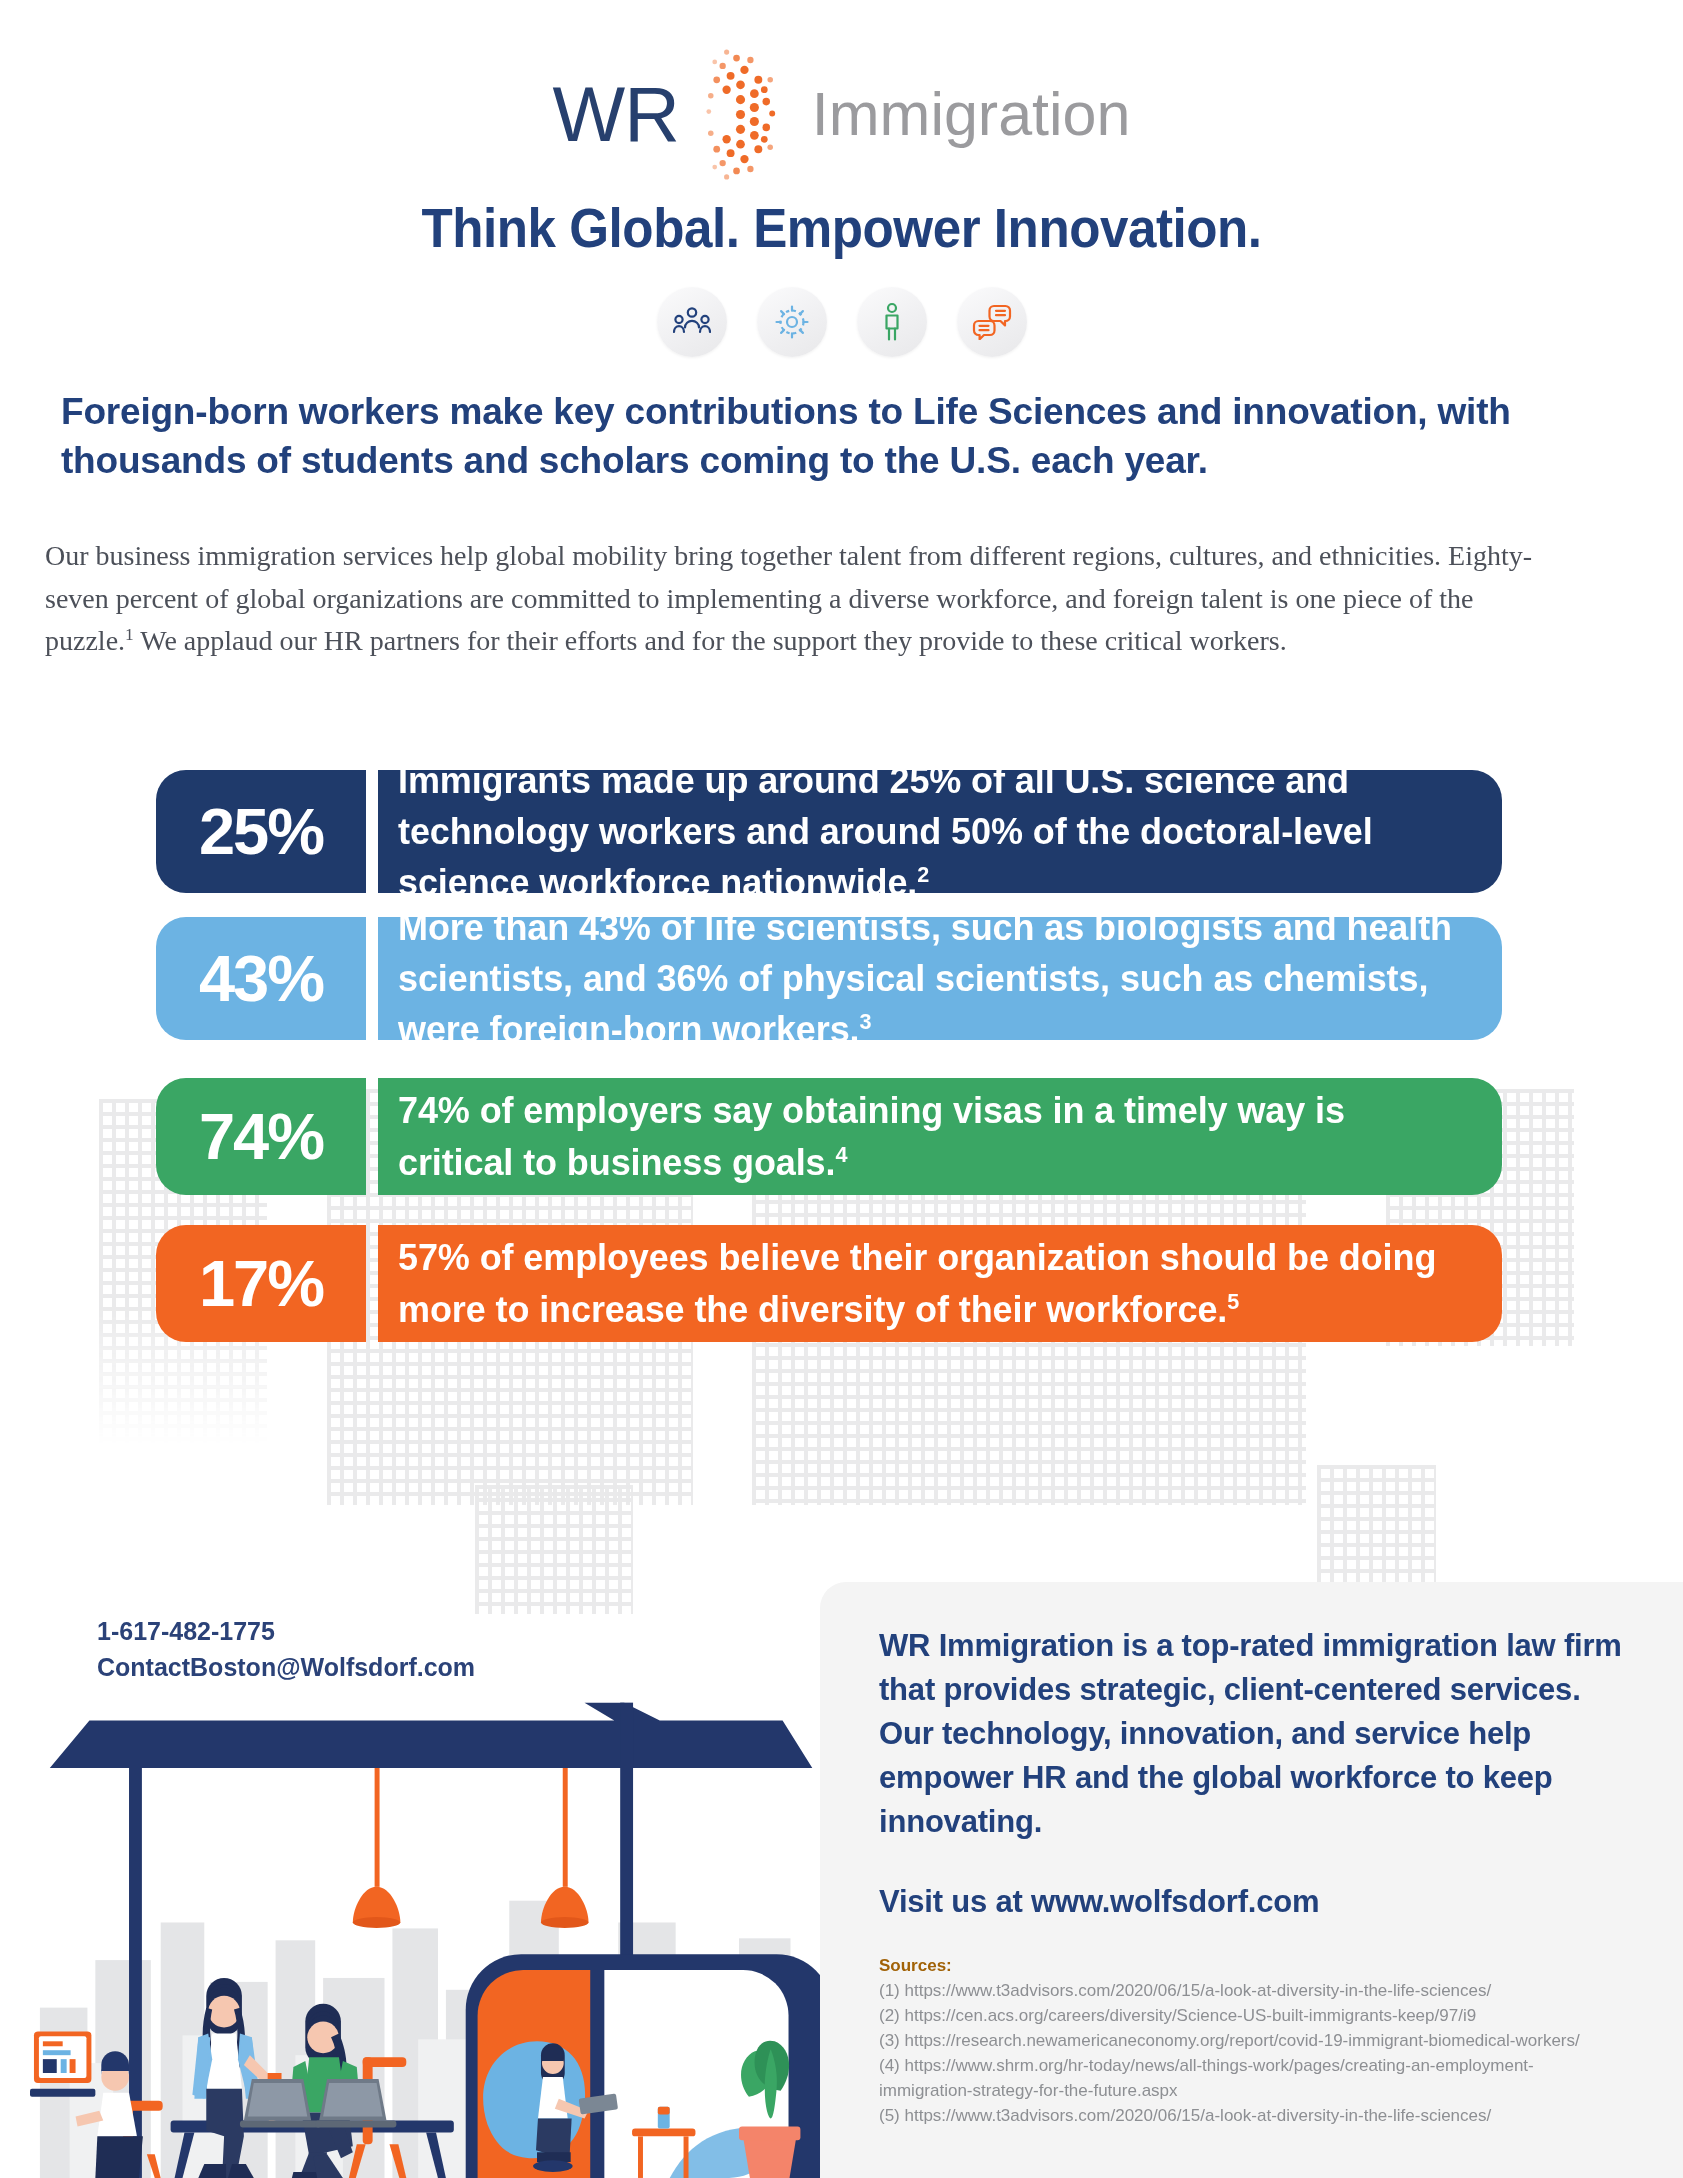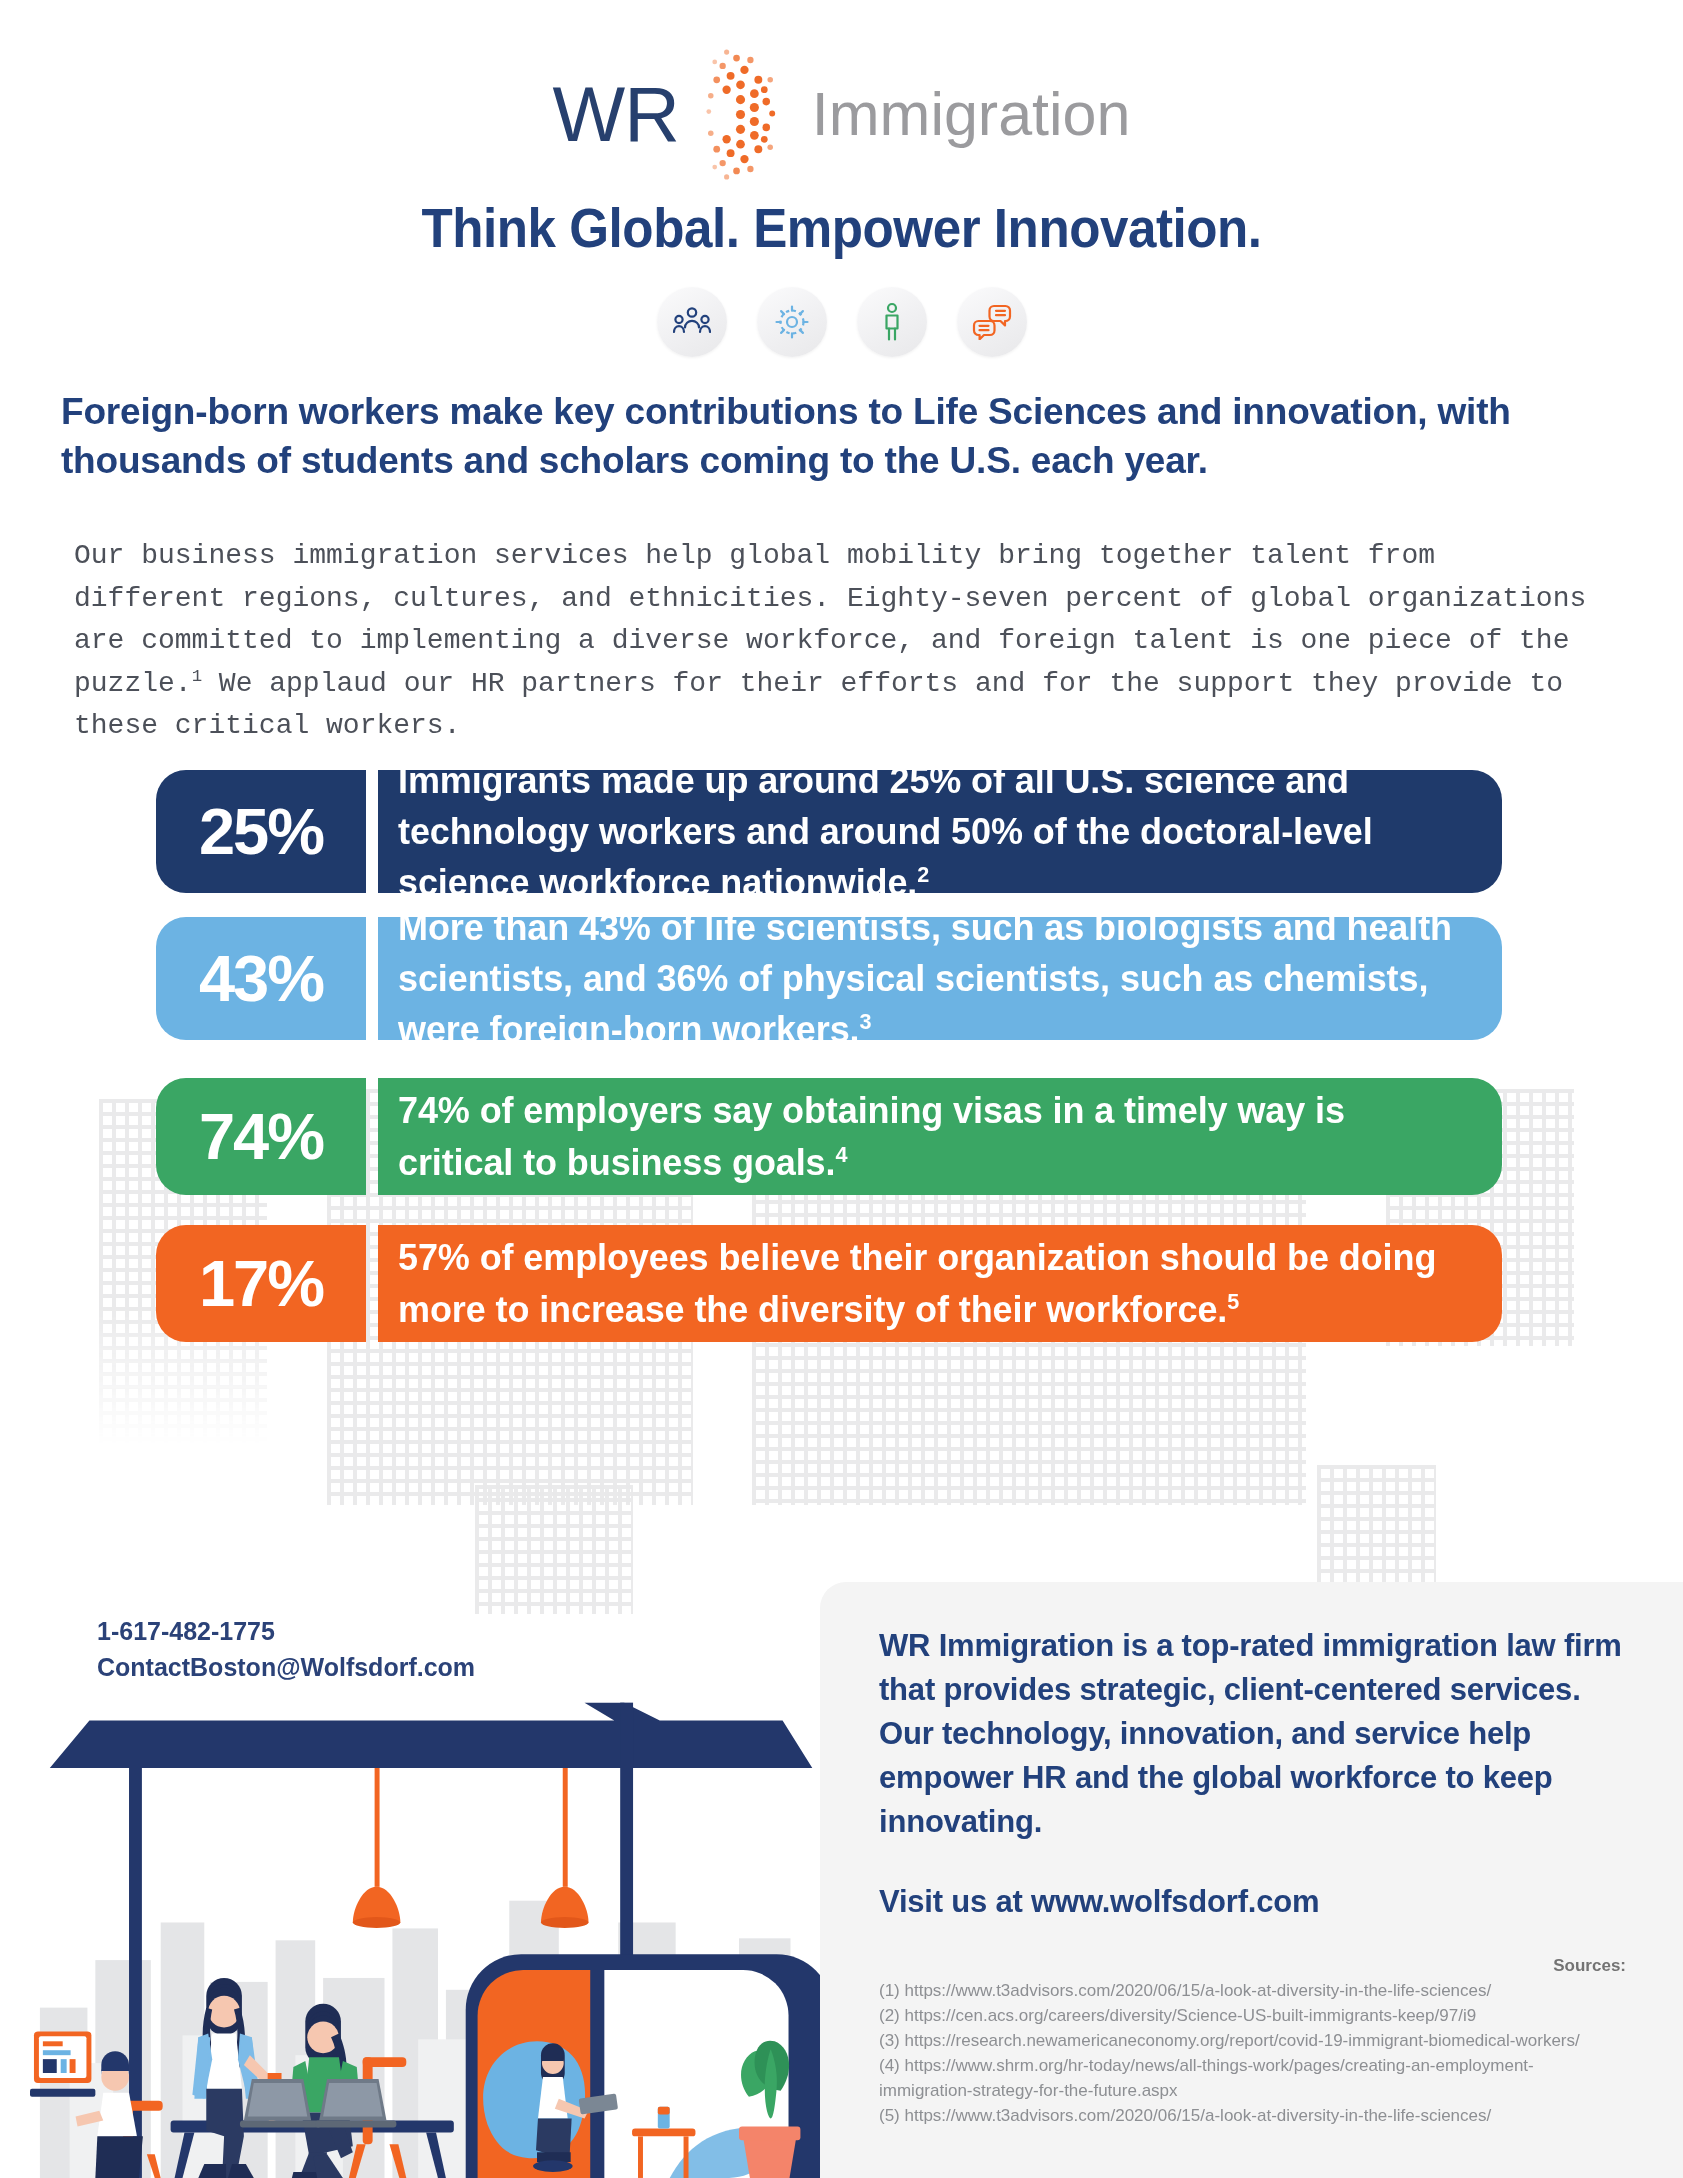--- a/index.html
+++ b/index.html
@@ -94,22 +94,22 @@
     font-family: "Liberation Sans", sans-serif;
     font-weight: 700;
     font-size: 37px;
     line-height: 1.32;
     color: #22417c;
     letter-spacing: -0.2px;
   }
 
   
   .body-copy {
-    position: absolute; left: 74px; top: 535px; width: 1515px;
-    font-family: Liberation Mono, monospace;
+    position: absolute; left: 45px; top: 535px; width: 1515px;
+    font-family: Liberation Serif, serif;
     font-weight: 400;
     font-size: 28px;
     line-height: 1.52;
     color: #4c5059;
   }
   .body-copy sup { font-size: .62em; vertical-align: super; }
 
   
   .stats { position: absolute; left: 156px; top: 770px; width: 1346px; }
   .stat-row {
@@ -194,21 +194,21 @@
     color: #22417c;
     letter-spacing: -0.2px;
   }
   .sources {
     margin-top: 34px;
     font-family: "Liberation Sans", sans-serif;
     font-size: 17px;
     line-height: 1.47;
     color: #8d8f93;
   }
-  .sources .sources-title { font-weight: 700; color: #737373; text-align: right; }
+  .sources .sources-title { font-weight: 700; color: #a16207; }
   .sources div { white-space: nowrap; }
   .sources div.wrapline { white-space: normal; }
 </style>
 </head>
 <body>
 
 <div class="page">
 
   <div class="dotgrid dg1"></div>
   <div class="dotgrid dg2"></div>

